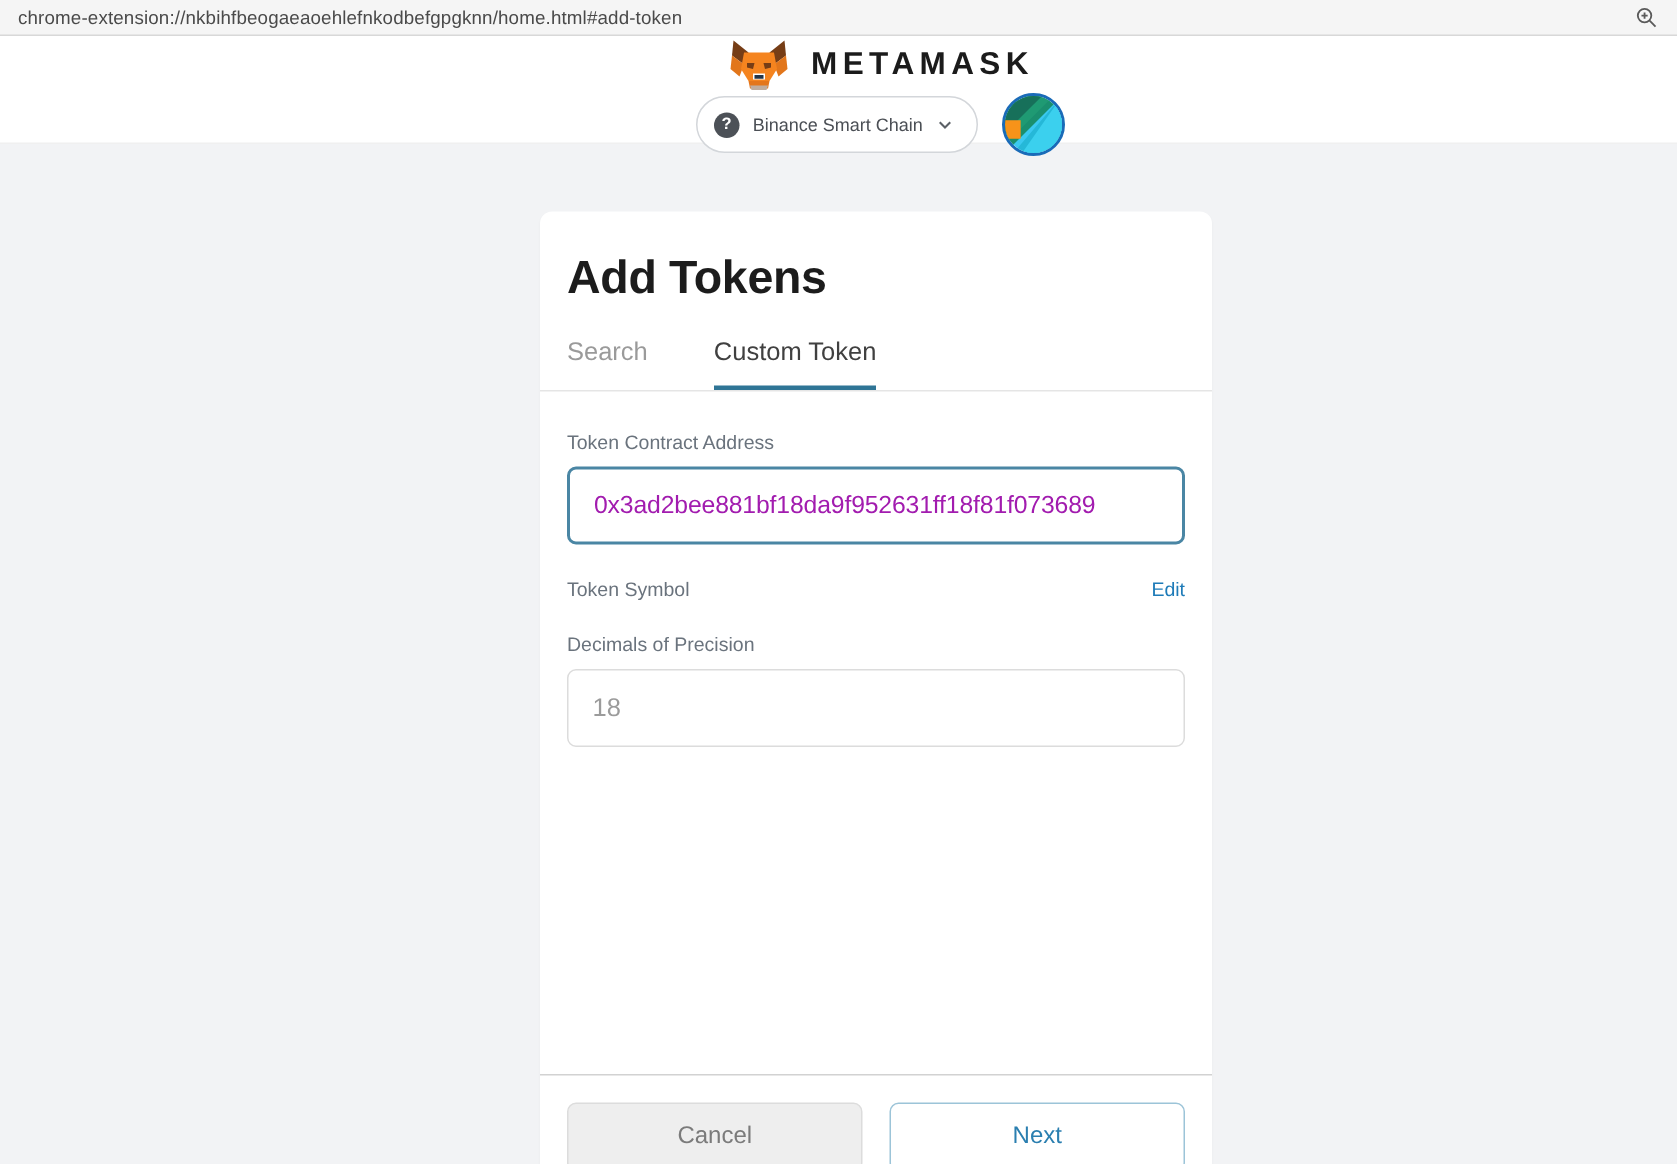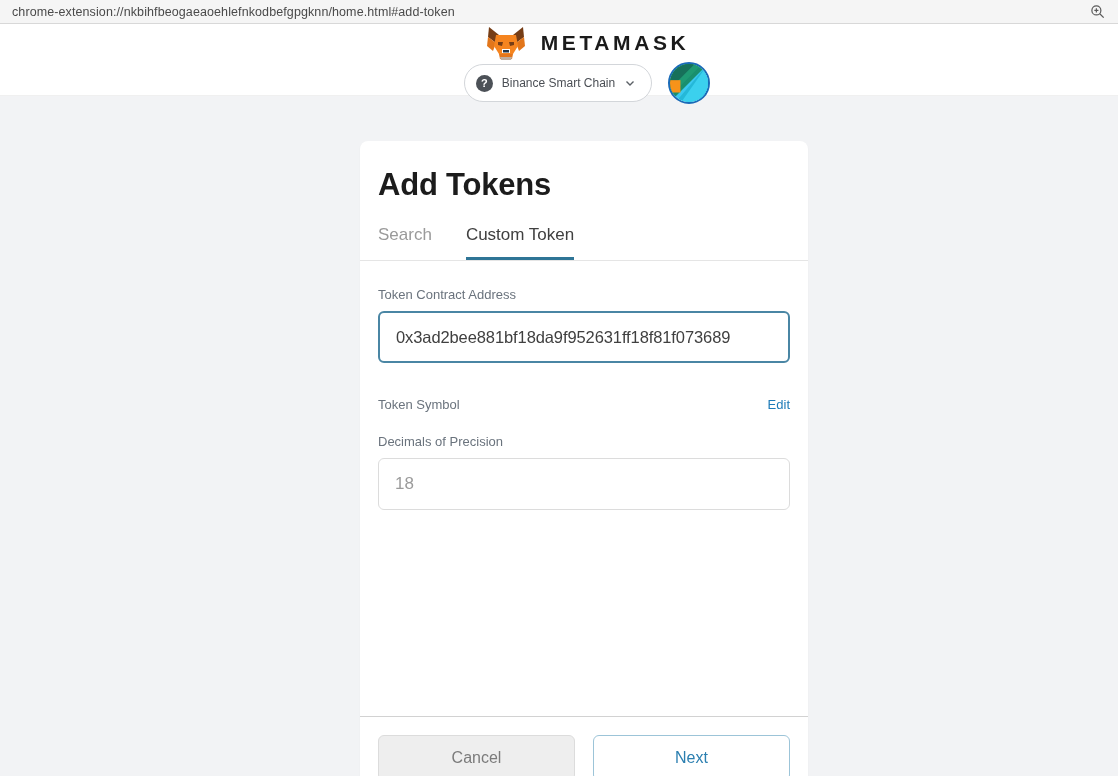--- a/index.html
+++ b/index.html
@@ -124,61 +124,61 @@
     font-weight: 700;
     color: #1c1c1c;
     padding: 26px 0 0 18px;
     letter-spacing: -0.2px;
   }
 
   .tabs {
     display: flex;
     padding: 22px 0 0 18px;
     border-bottom: 1px solid #e5e5e5;
-    gap: 34px;
+    gap: 44px;
   }
   .tab {
     font-size: 17px;
     padding: 0 0 12px 0;
     cursor: pointer;
     border-bottom: 3px solid transparent;
     color: #9a9a9a;
   }
   .tab.active { color: #404040; border-bottom-color: #2f7596; }
 
   .card-body { padding: 26px 18px 0 18px; flex: 1; }
 
   .field { margin-bottom: 22px; }
   .field-head {
     display: flex;
     justify-content: space-between;
     align-items: baseline;
     margin-bottom: 9px;
   }
   .field-label { font-size: 13px; color: #6a737d; }
-  .edit-link { font-size: 13px; color: #1e7bb8; cursor: pointer; margin-top: 12px; }
+  .edit-link { font-size: 13px; color: #1e7bb8; cursor: pointer; }
 
   .input {
     width: 100%;
     height: 52px;
     border: 1px solid #dcdcdc;
     border-radius: 6px;
     font-size: 17px;
     color: #9b9b9b;
     padding: 0 16px;
     display: flex;
     align-items: center;
     background: #ffffff;
     font-family: "Liberation Sans", sans-serif;
     white-space: nowrap;
     overflow: hidden;
   }
   .input.focused {
     border: 2px solid #4a86a4;
-    color: #404040;
+    color: #a21caf;
     font-size: 16.5px;
     letter-spacing: -0.1px;
   }
 
   .card-footer {
     border-top: 1px solid #d2d2d2;
     padding: 18px;
     display: flex;
     gap: 18px;
   }

